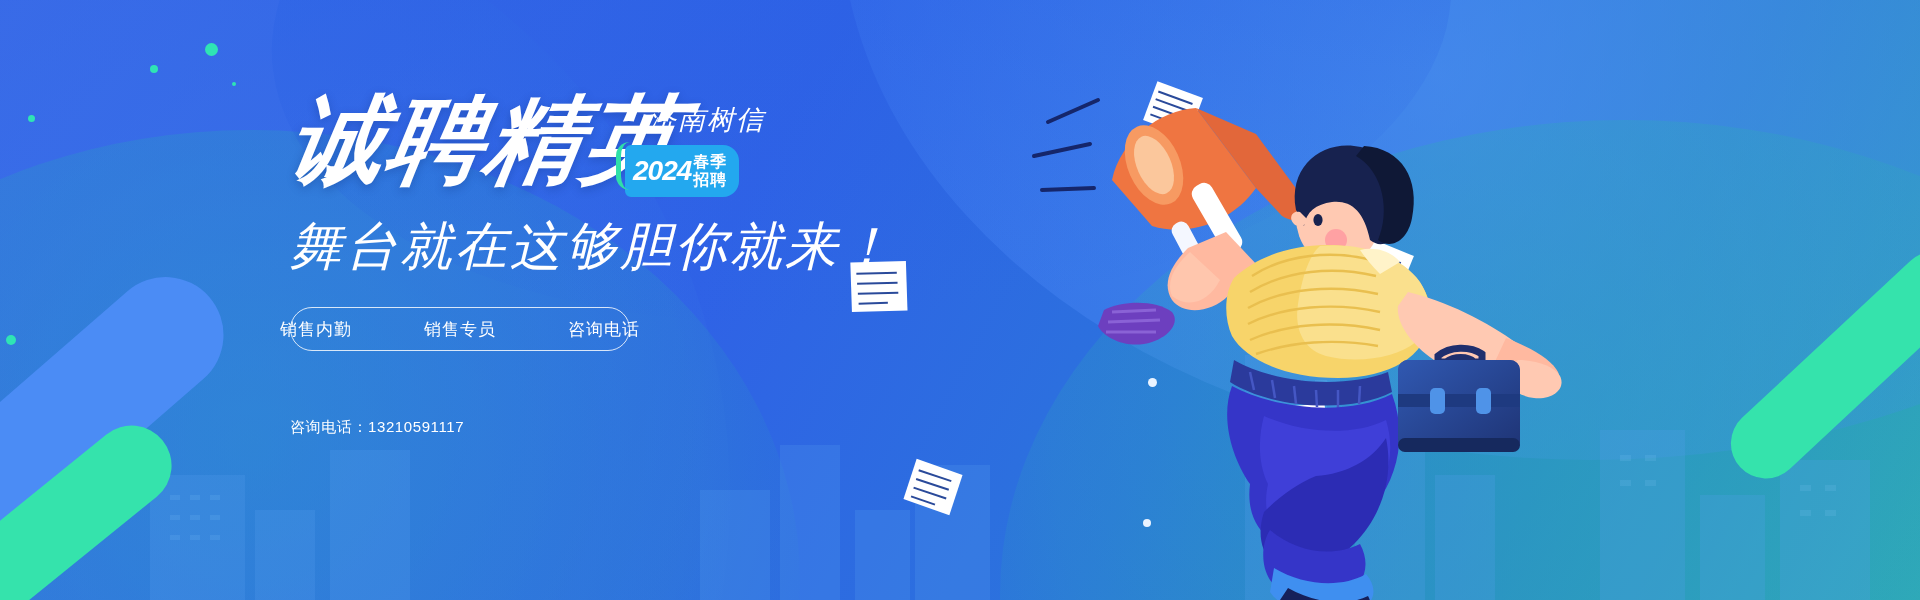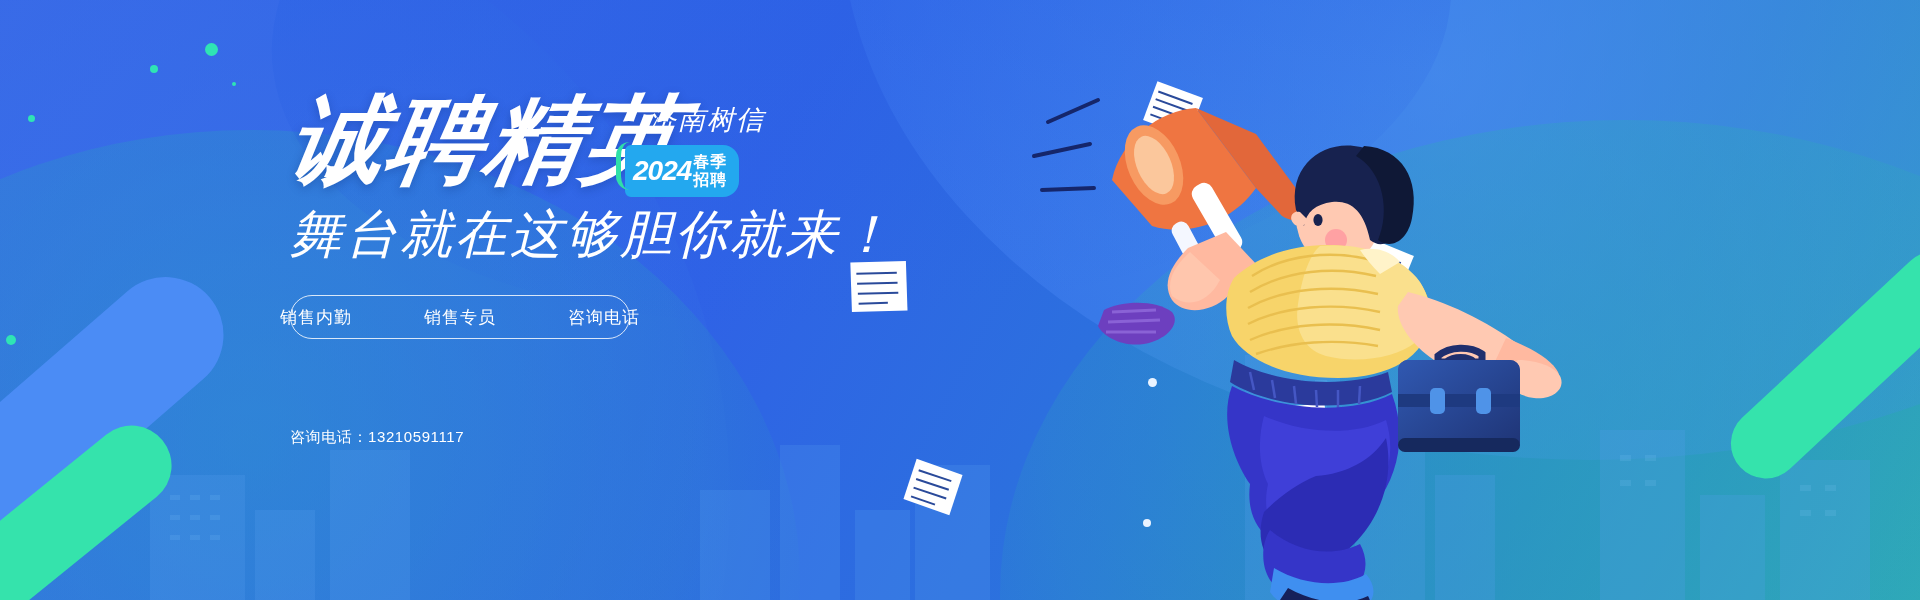--- a/index.html
+++ b/index.html
@@ -138,21 +138,21 @@
   .badge-season {
     margin-left:2px;
     font-size:16px;
     font-weight:bold;
     color:#ffffff;
     line-height:1.12;
     letter-spacing:1px;
   }
 
   .subheadline {
-    margin-top:4px;
+    margin-top:16px;
     font-size:52px;
     line-height:1.1;
     color:#ffffff;
     font-style:italic;
     letter-spacing:3px;
     white-space:nowrap;
     font-weight:300;
   }
 
   .positions {
@@ -178,21 +178,20 @@
     background:rgba(255,255,255,.75);
   }
 
   .contact {
     position:absolute;
     left:0; top:322px;
     display:flex;
     align-items:center;
     gap:32px;
     white-space:nowrap;
-    margin-top:10px;
   }
   .contact span {
     font-size:15px;
     color:#ffffff;
     letter-spacing:.6px;
   }
 
   
   .illus { position:absolute; left:1020px; top:60px; width:560px; height:540px; }
   .papers { position:absolute; left:0; top:0; width:1920px; height:600px; pointer-events:none; }

